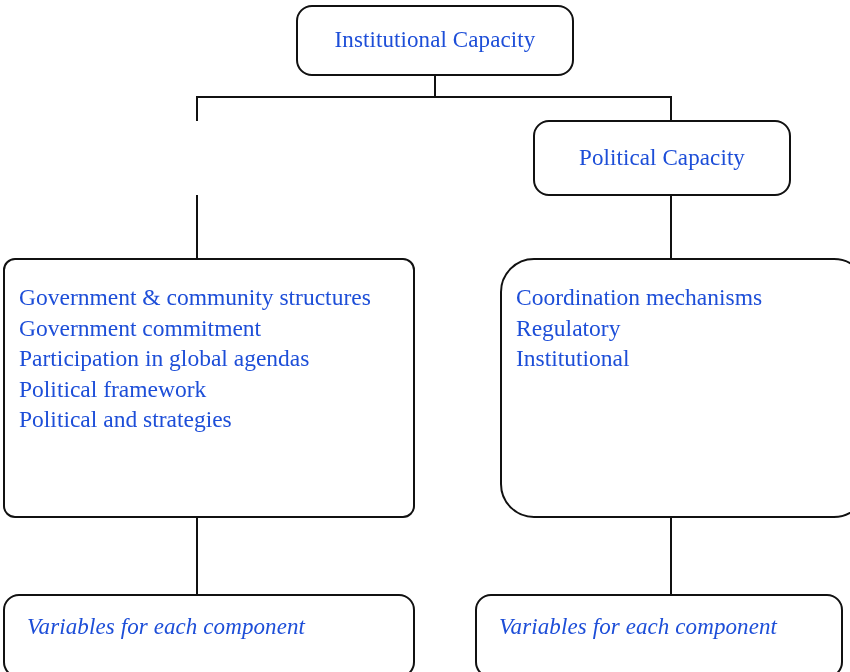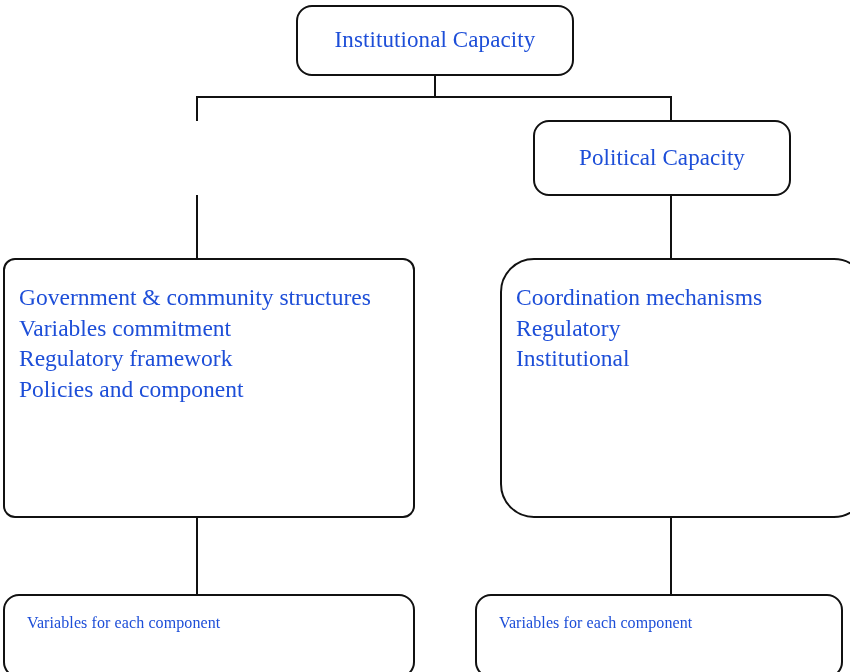--- a/index.html
+++ b/index.html
@@ -90,21 +90,22 @@
   }
   #node-vars-right {
     left: 475px;
     top: 594px;
     width: 368px;
     height: 84px;
     border-radius: 16px;
   }
   #node-vars-left .node-label,
   #node-vars-right .node-label {
-    font-size: 16px;
+    font-size: 23px;
+    font-style: italic;
   }
   #node-vars-left, #node-vars-right {
     display: flex;
     align-items: flex-start;
     justify-content: flex-start;
     padding: 18px 0 0 22px;
   }
   
   .edge {
     position: absolute;
@@ -138,23 +139,24 @@
   <div class="node node-centered" id="node-root">
     <span class="node-label">Institutional Capacity</span>
   </div>
 
   <div class="node node-centered" id="node-adaptive">
     <span class="node-label">Political Capacity</span>
   </div>
 
   <div class="node node-list" id="node-enabling-list">
     <div class="list-line">Government &amp; community structures</div>
-    <div class="list-line">Variables commitment</div>
-    <div class="list-line">Regulatory framework</div>
-    <div class="list-line">Policies and component</div>
+    <div class="list-line">Government commitment</div>
+    <div class="list-line">Participation in global agendas</div>
+    <div class="list-line">Political framework</div>
+    <div class="list-line">Political and strategies</div>
   </div>
 
   <div class="node node-list" id="node-adaptive-list">
     <div class="list-line">Coordination mechanisms</div>
     <div class="list-line">Regulatory</div>
     <div class="list-line">Institutional</div>
   </div>
 
   <div class="node" id="node-vars-left">
     <span class="node-label">Variables for each component</span>

